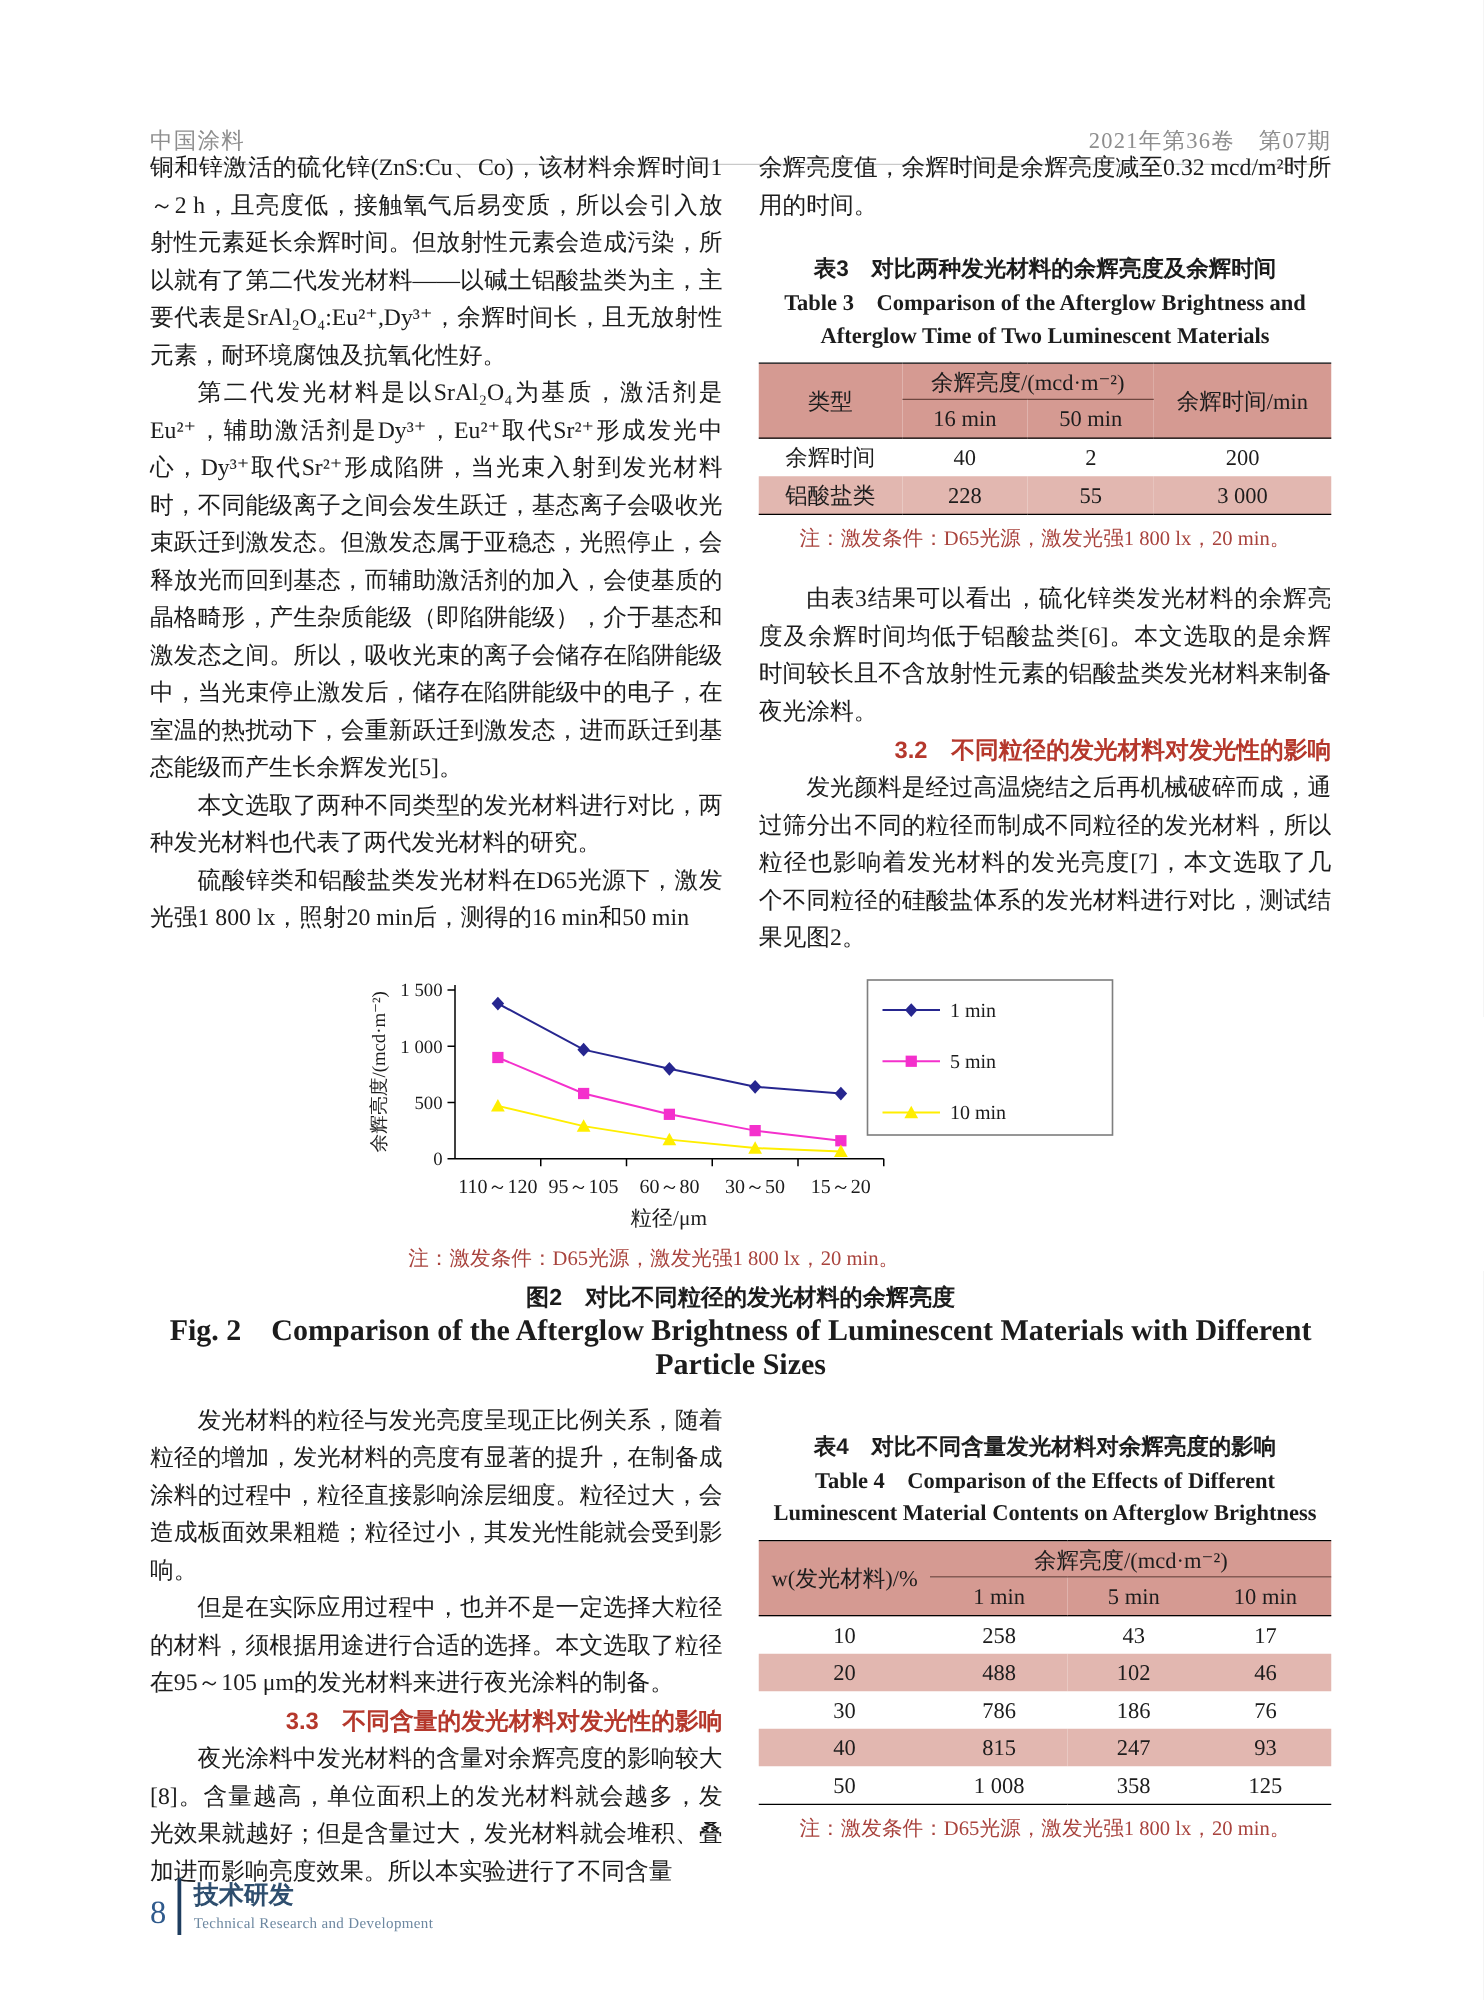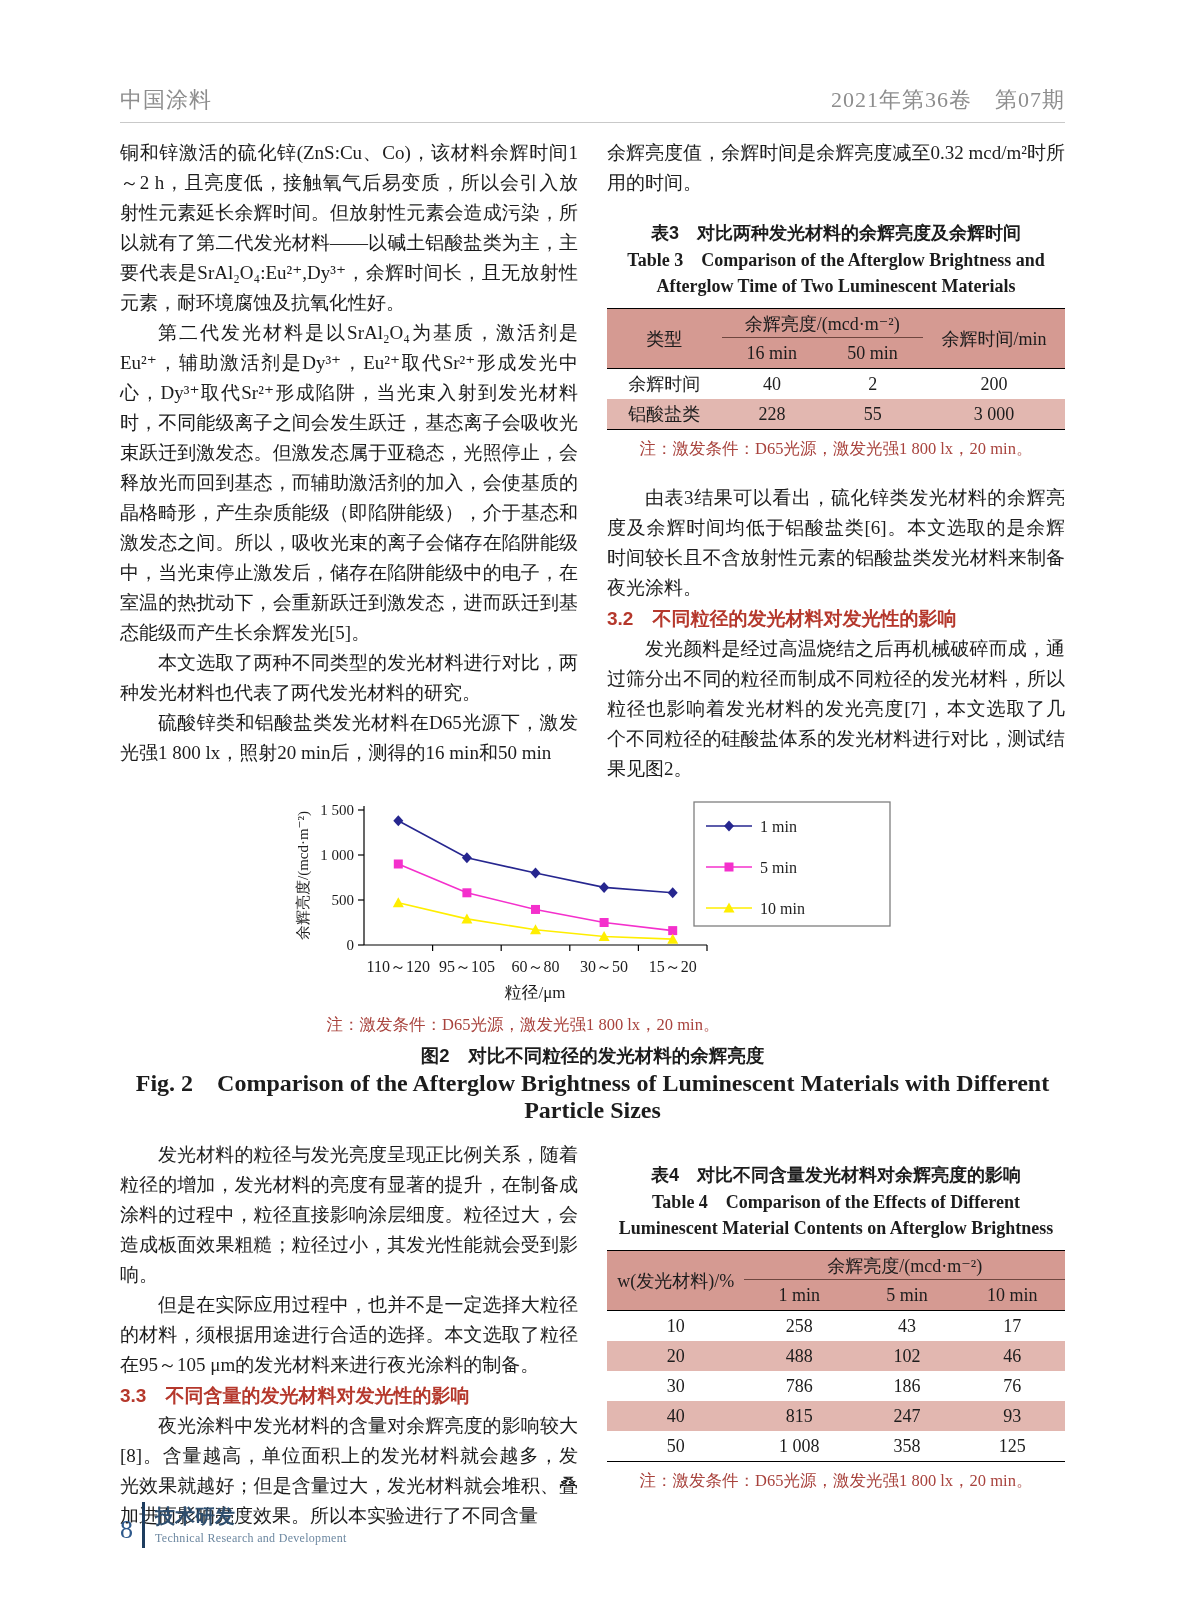--- a/index.html
+++ b/index.html
@@ -3,35 +3,35 @@
 <meta charset="utf-8">
 <style>
   html,body { margin:0; padding:0; background:#e8e8e8; }
   .page {
     position:relative; width:1187px; height:1600px; margin:0 auto;
     background:#ffffff; overflow:hidden;
     font-family:"Liberation Serif","DejaVu Serif",serif; color:#1c1c1c;
   }
   
   .header {
-    position:absolute; top:85px; left:120px; width:945px;
+    position:absolute; top:100px; left:120px; width:945px;
     display:flex; justify-content:space-between; align-items:flex-end;
     padding-bottom:7px; border-bottom:1px solid #c9c9c9;
-    color:#8d8d8d; font-size:22px; letter-spacing:1px;
-  }
-  
-  .content { position:absolute; top:138px; left:120px; width:945px; }
+    color:#8d8d8d; font-size:18px; letter-spacing:1px;
+  }
+  
+  .content { position:absolute; top:120px; left:120px; width:945px; }
   .cols { display:flex; gap:29px; }
   .col { width:458px; }
   p.body { font-size:19px; line-height:30px; text-align:justify; margin:0; }
   .indent { text-indent:2em; }
   .sec-head {
     font-family:"Liberation Sans","DejaVu Sans",sans-serif;
     font-weight:bold; color:#b5382c; font-size:19px; line-height:31px; margin:0;
-    text-align:left;
+    text-align:right;
   }
   
   .cap-cn {
     text-align:center; font-family:"Liberation Sans","DejaVu Sans",sans-serif;
     font-weight:bold; font-size:18px; line-height:27px; margin-top:22px;
   }
   .cap-en { text-align:center; font-weight:bold; font-size:18px; line-height:26px; }
   
   table {
     border-collapse:collapse; width:100%; font-size:18px; margin-top:9px;

